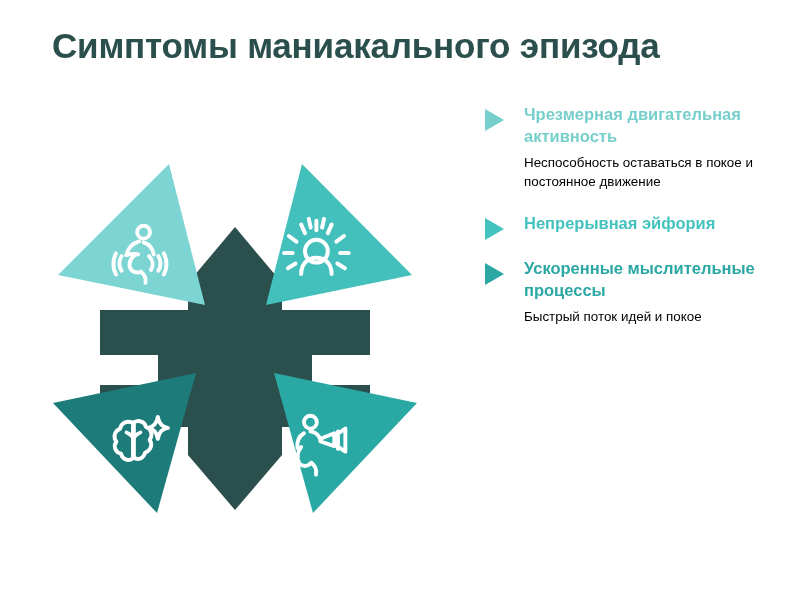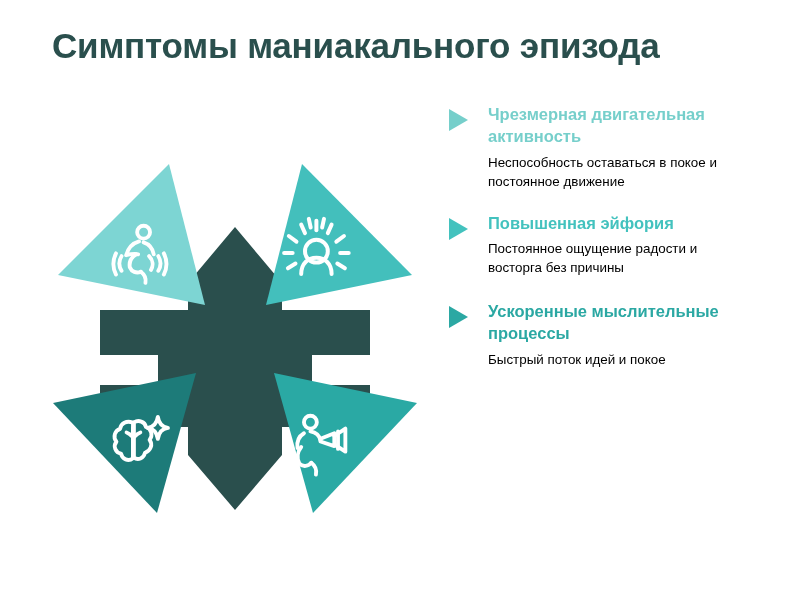--- a/index.html
+++ b/index.html
@@ -52,21 +52,21 @@
     stroke: #ffffff;
     stroke-width: 4.2;
     stroke-linecap: round;
     stroke-linejoin: round;
   }
   .gicon-fill-none { fill: none; }
 
   
   .symptom-list {
     position: absolute;
-    left: 446px;
+    left: 482px;
     top: 104px;
     width: 300px;
   }
   .symptom-item {
     position: relative;
     padding-left: 42px;
     margin-bottom: 16px;
   }
   .symptom-item:last-child { margin-bottom: 0; }
 
@@ -178,22 +178,21 @@
   <div class="symptom-list">
 
     <div class="symptom-item sp-1">
       <span class="bullet-arrow" style="border-left-color:#76cfcb;"></span>
       <div class="symptom-heading" style="color:#76cfcb;">Чрезмерная двигательная активность</div>
       <div class="symptom-desc">Неспособность оставаться в покое и постоянное движение</div>
     </div>
 
     <div class="symptom-item sp-2">
       <span class="bullet-arrow" style="border-left-color:#43c2be;"></span>
-      <div class="symptom-heading" style="color:#43c2be;">Повышенная эйфория</div>
-      <div class="symptom-desc">Постоянное ощущение радости и восторга без причины</div>
+      <div class="symptom-heading" style="color:#43c2be;">Непрерывная эйфория</div>
     </div>
 
     <div class="symptom-item sp-3">
       <span class="bullet-arrow" style="border-left-color:#2ba8a3;"></span>
       <div class="symptom-heading" style="color:#2ba8a3;">Ускоренные мыслительные процессы</div>
       <div class="symptom-desc">Быстрый поток идей и покое</div>
     </div>
 
 
   </div>

